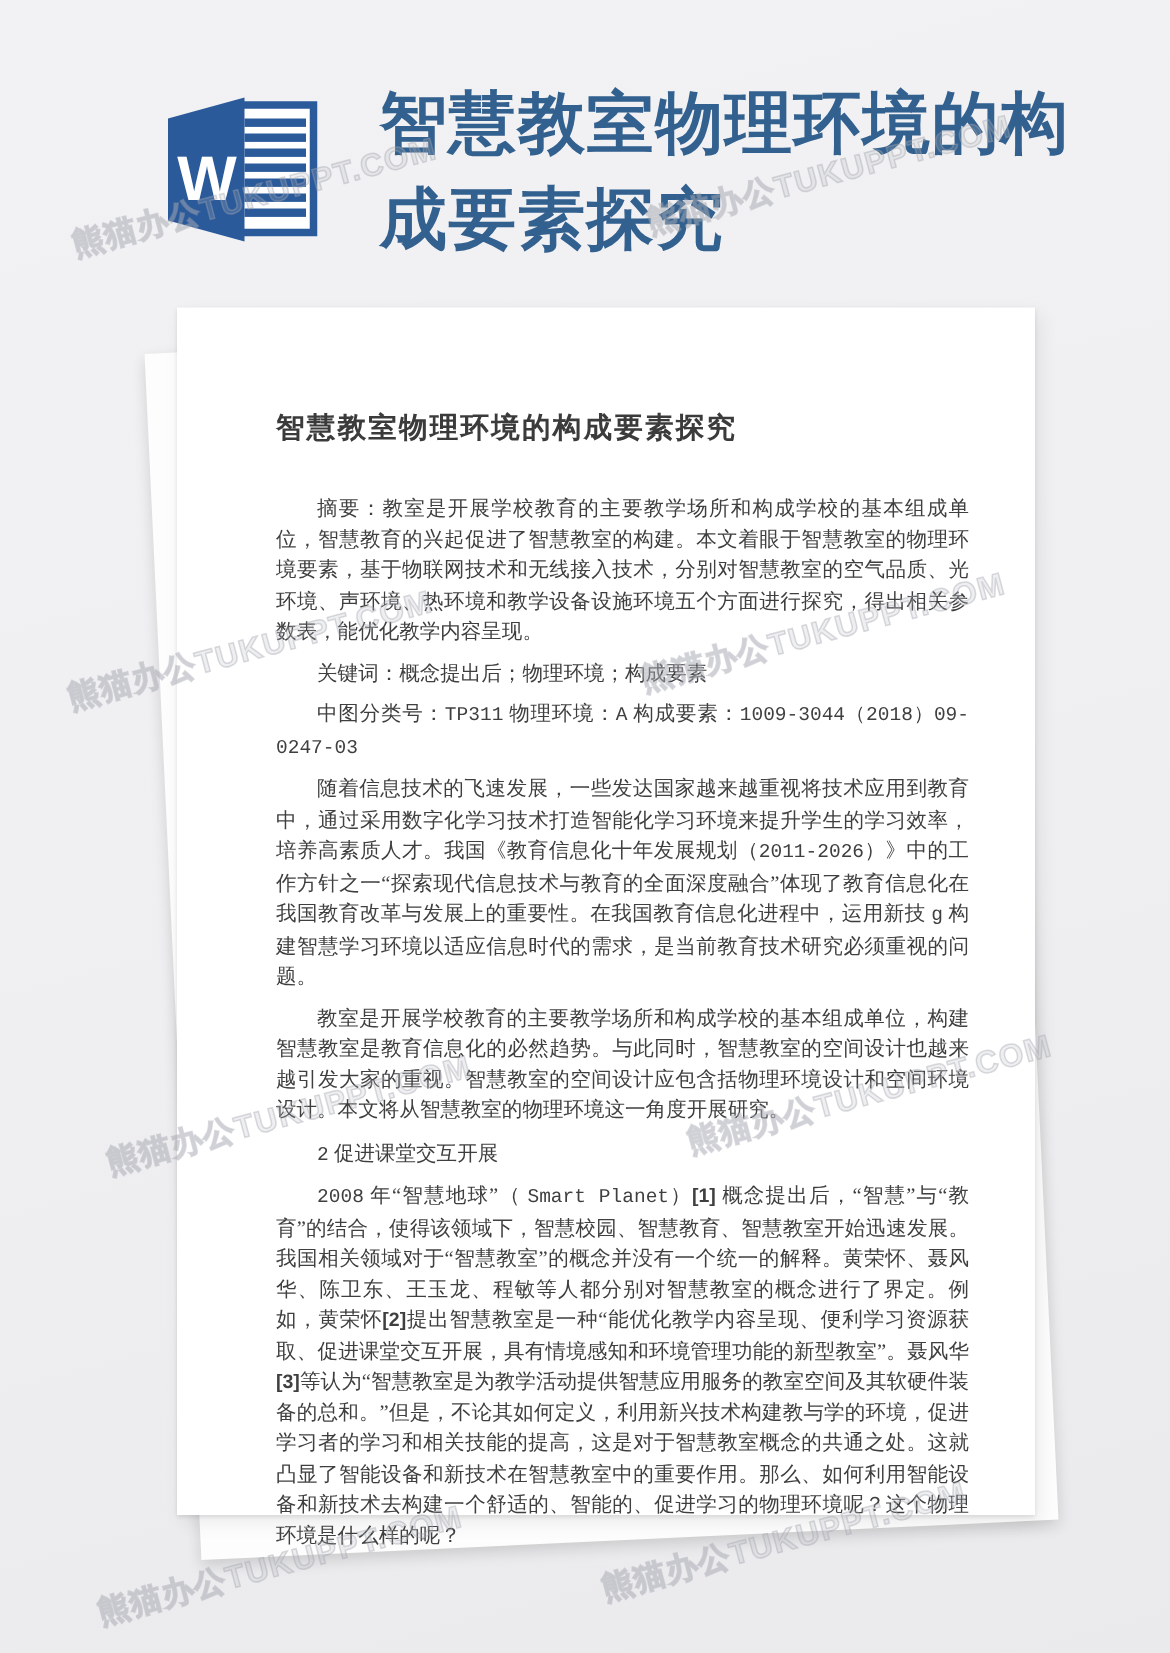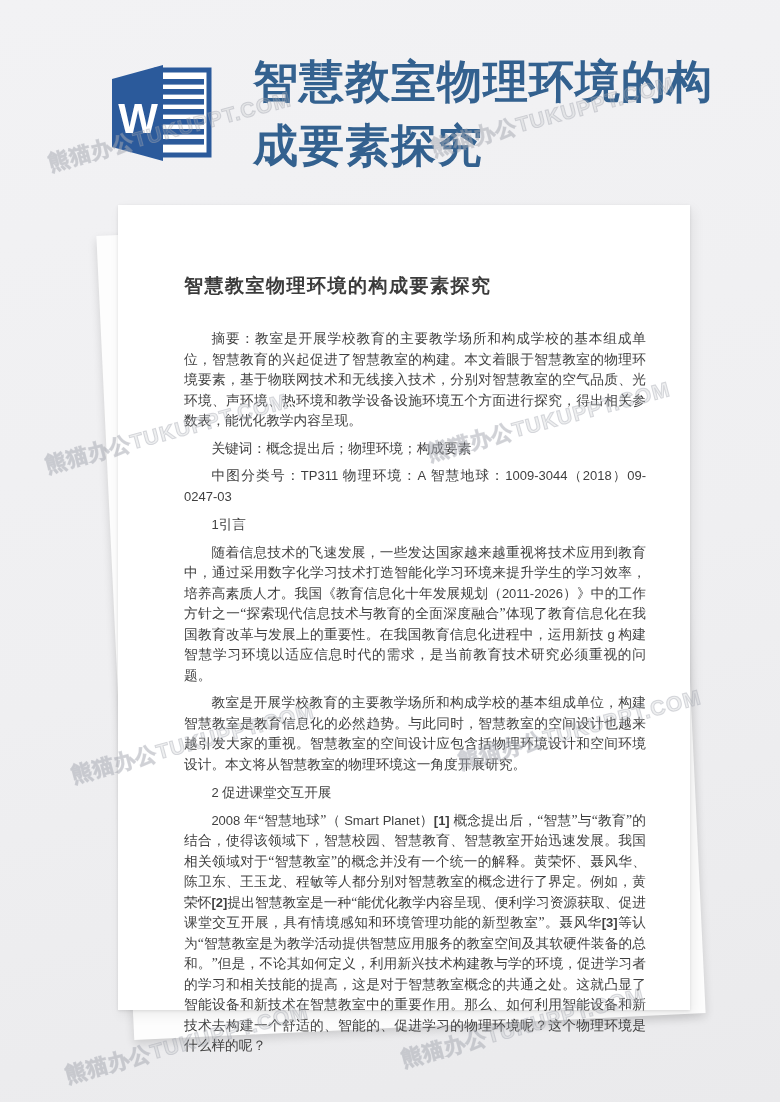--- a/index.html
+++ b/index.html
@@ -36,21 +36,21 @@
     margin:0 0 30px 0;
     font-size:19px;line-height:26px;font-weight:600;
     letter-spacing:1.5px;color:#3b3b3b;
   }
   .para{
     margin:0 0 7px 0;
     font-size:13.7px;line-height:20.5px;
     color:#3f3f3f;text-align:justify;text-indent:2em;
   }
   .para.sec{margin:8px 0 7px 0;}
-  .run-sans{font-family:Liberation Sans, sans-serif;font-size:13px;margin-top:16px;}
+  .run-sans{font-family:Liberation Mono, monospace;font-size:13px;margin-top:16px;}
   .run-sansbold{font-family:"Liberation Sans","DejaVu Sans",sans-serif;font-size:13px;font-weight:bold;}
 
   
   .wm-layer{position:absolute;inset:0;pointer-events:none;z-index:40;}
   .wm{
     position:absolute;white-space:nowrap;
     font-family:"Liberation Sans","DejaVu Sans",sans-serif;
     font-weight:bold;font-size:21px;letter-spacing:1px;
     color:rgba(178,180,187,0.22);
     -webkit-text-stroke:1px rgba(162,165,174,0.40);
@@ -79,22 +79,21 @@
     </svg>
   </div>
   <h1 class="hdr-title">智慧教室物理环境的构成要素探究</h1>
 
   <div class="sheet-back"></div>
   <div class="sheet">
     <h2 class="doc-title">智慧教室物理环境的构成要素探究</h2>
     <div id="doc-body">
         <p class="para"><span>摘要：教室是开展学校教育的主要教学场所和构成学校的基本组成单位，智慧教育的兴起促进了智慧教室的构建。本文着眼于智慧教室的物理环境要素，基于物联网技术和无线接入技术，分别对智慧教室的空气品质、光环境、声环境、热环境和教学设备设施环境五个方面进行探究，得出相关参数表，能优化教学内容呈现。</span></p>
         <p class="para"><span>关键词：概念提出后；物理环境；构成要素</span></p>
-        <p class="para"><span>中图分类号：</span><span class="run-sans">TP311</span><span> 物理环境：</span><span class="run-sans">A</span><span> 智慧地球：</span><span class="run-sans">1009-3044（2018）09-0247-03</span></p>
-        <p class="para sec"><span class="run-sans">1</span><span>引言</span></p>
+        <p class="para"><span>中图分类号：</span><span class="run-sans">TP311</span><span> 物理环境：</span><span class="run-sans">A</span><span> 构成要素：</span><span class="run-sans">1009-3044（2018）09-0247-03</span></p>
         <p class="para"><span>随着信息技术的飞速发展，一些发达国家越来越重视将技术应用到教育中，通过采用数字化学习技术打造智能化学习环境来提升学生的学习效率，培养高素质人才。我国《教育信息化十年发展规划（</span><span class="run-sans">2011-2026</span><span>）》中的工作方针之一“探索现代信息技术与教育的全面深度融合”体现了教育信息化在我国教育改革与发展上的重要性。在我国教育信息化进程中，运用新技 </span><span class="run-sans">g</span><span> 构建智慧学习环境以适应信息时代的需求，是当前教育技术研究必须重视的问题。</span></p>
         <p class="para"><span>教室是开展学校教育的主要教学场所和构成学校的基本组成单位，构建智慧教室是教育信息化的必然趋势。与此同时，智慧教室的空间设计也越来越引发大家的重视。智慧教室的空间设计应包含括物理环境设计和空间环境设计。本文将从智慧教室的物理环境这一角度开展研究。</span></p>
         <p class="para sec"><span class="run-sans">2</span><span> 促进课堂交互开展</span></p>
         <p class="para"><span class="run-sans">2008</span><span> 年“智慧地球”（ </span><span class="run-sans">Smart Planet</span><span>）</span><span class="run-sansbold">[1]</span><span> 概念提出后，“智慧”与“教育”的结合，使得该领域下，智慧校园、智慧教育、智慧教室开始迅速发展。我国相关领域对于“智慧教室”的概念并没有一个统一的解释。黄荣怀、聂风华、陈卫东、王玉龙、程敏等人都分别对智慧教室的概念进行了界定。例如，黄荣怀</span><span class="run-sansbold">[2]</span><span>提出智慧教室是一种“能优化教学内容呈现、便利学习资源获取、促进课堂交互开展，具有情境感知和环境管理功能的新型教室”。聂风华</span><span class="run-sansbold">[3]</span><span>等认为“智慧教室是为教学活动提供智慧应用服务的教室空间及其软硬件装备的总和。”但是，不论其如何定义，利用新兴技术构建教与学的环境，促进学习者的学习和相关技能的提高，这是对于智慧教室概念的共通之处。这就凸显了智能设备和新技术在智慧教室中的重要作用。那么、如何利用智能设备和新技术去构建一个舒适的、智能的、促进学习的物理环境呢？这个物理环境是什么样的呢？</span></p>
       </div>
   </div>
 
   <div class="wm-layer" id="wm-layer">
       <div class="wm" style="left: 45px; top: 150px;">熊猫办公TUKUPPT.COM</div>
       <div class="wm" style="left: 428px; top: 135px;">熊猫办公TUKUPPT.COM</div>

